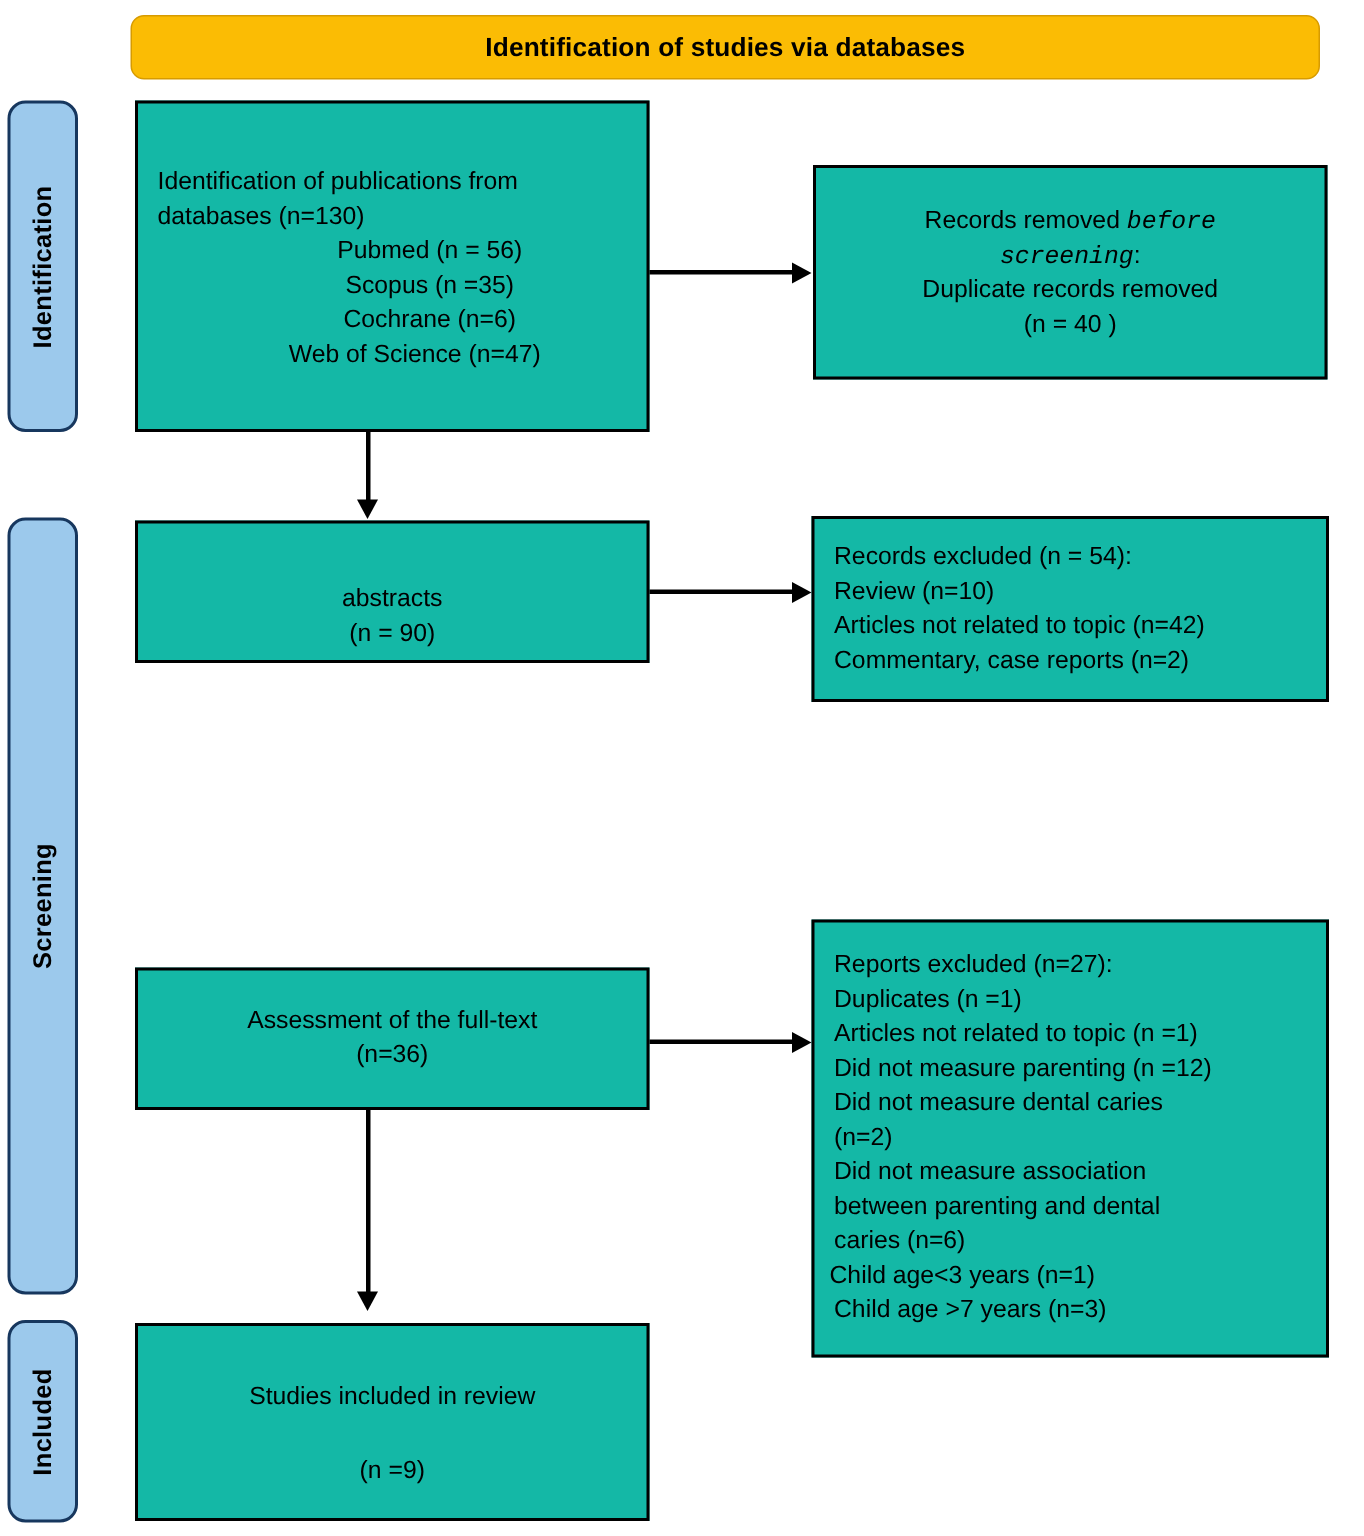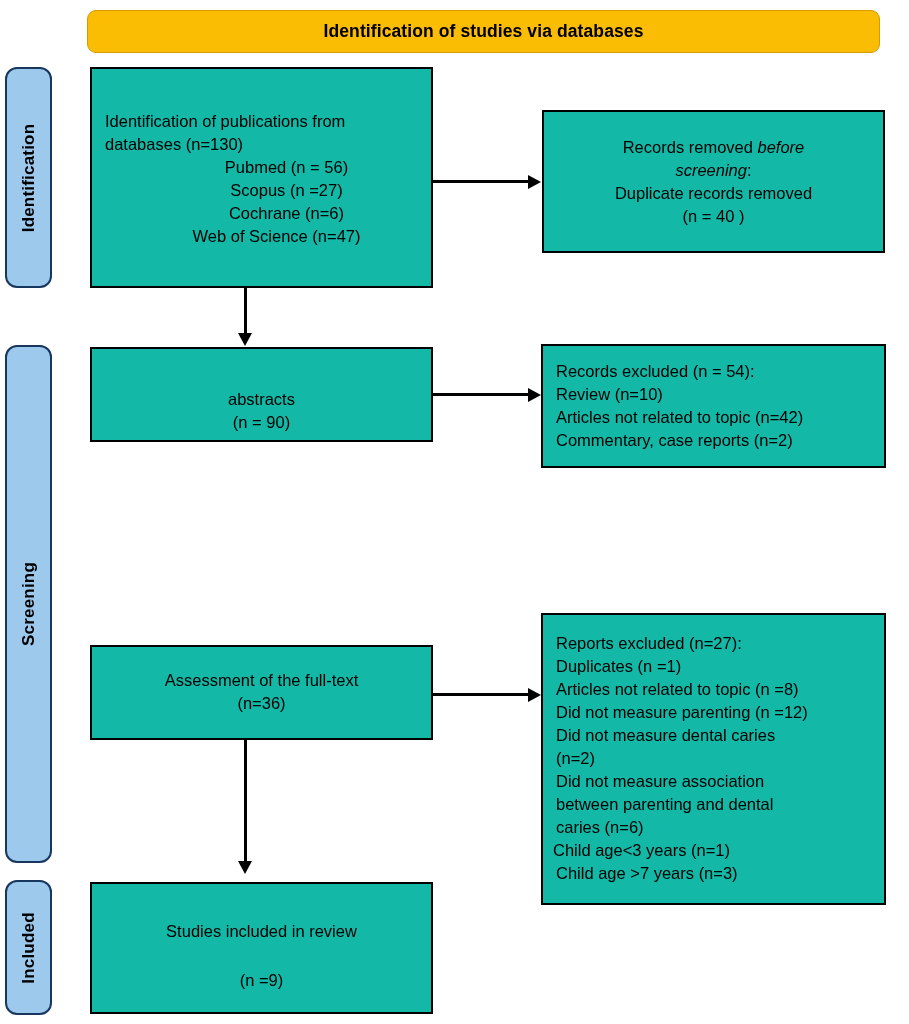--- a/index.html
+++ b/index.html
@@ -69,21 +69,21 @@
     left: 0;
     right: 0;
     font-size: 16.5px;
     line-height: 1.42;
     color: #000000;
   }
   .ct { text-align: center; }
   .lt { text-align: left; }
   .pad-l { padding-left: 13px; padding-right: 8px; }
   .pad-c { padding-left: 10px; padding-right: 10px; }
-  .ital { font-style: italic; }
+  .ital { font-style: italic; font-family: Liberation Mono, monospace; }
 
   
   .line-h, .line-v {
     position: absolute;
     background: #000000;
   }
   .arrow-right {
     position: absolute;
     width: 0;
     height: 0;
@@ -118,21 +118,21 @@
   </div>
 
   <div class="stage" style="left:5px; top:880px; width:47px; height:135px;">
     <span class="stage-label">Included</span>
   </div>
 
   <div class="box" style="left:90px; top:67px; width:343px; height:221px;">
     <div class="box-text lt pad-l" style="top:41px;">Identification of publications from</div>
     <div class="box-text lt pad-l" style="top:64px;">databases (n=130)</div>
     <div class="box-text ct pad-c" style="top:87px; padding-left:60px;">Pubmed (n = 56)</div>
-    <div class="box-text ct pad-c" style="top:110px; padding-left:60px;">Scopus (n =27)</div>
+    <div class="box-text ct pad-c" style="top:110px; padding-left:60px;">Scopus (n =35)</div>
     <div class="box-text ct pad-c" style="top:133px; padding-left:60px;">Cochrane (n=6)</div>
     <div class="box-text ct pad-c" style="top:156px; padding-left:40px;">Web of Science (n=47)</div>
   </div>
 
   <div class="box" style="left:542px; top:110px; width:343px; height:143px;">
     <div class="box-text ct pad-c" style="top:24px;">
       <span>Records removed </span><span class="ital">before</span>
     </div>
     <div class="box-text ct pad-c" style="top:47px;">
       <span class="ital">screening</span><span>:</span>
@@ -163,21 +163,21 @@
   <div class="arrow-right" style="left:528px; top:387.5px;"></div>
 
   <div class="box" style="left:90px; top:645px; width:343px; height:95px;">
     <div class="box-text ct pad-c" style="top:22px;">Assessment of the full-text</div>
     <div class="box-text ct pad-c" style="top:45px;">(n=36)</div>
   </div>
 
   <div class="box" style="left:541px; top:613px; width:345px; height:292px;">
     <div class="box-text lt pad-l" style="top:17px;">Reports excluded (n=27):</div>
     <div class="box-text lt pad-l" style="top:40px;">Duplicates (n =1)</div>
-    <div class="box-text lt pad-l" style="top:63px;">Articles not related to topic (n =8)</div>
+    <div class="box-text lt pad-l" style="top:63px;">Articles not related to topic (n =1)</div>
     <div class="box-text lt pad-l" style="top:86px;">Did not measure parenting (n =12)</div>
     <div class="box-text lt pad-l" style="top:109px;">Did not measure dental caries</div>
     <div class="box-text lt pad-l" style="top:132px;">(n=2)</div>
     <div class="box-text lt pad-l" style="top:155px;">Did not measure association</div>
     <div class="box-text lt pad-l" style="top:178px;">between parenting and dental</div>
     <div class="box-text lt pad-l" style="top:201px;">caries (n=6)</div>
     <div class="box-text lt pad-l" style="top:224px;padding-left:10px;">Child age&lt;3 years (n=1)</div>
     <div class="box-text lt pad-l" style="top:247px;">Child age &gt;7 years (n=3)</div>
   </div>
 

